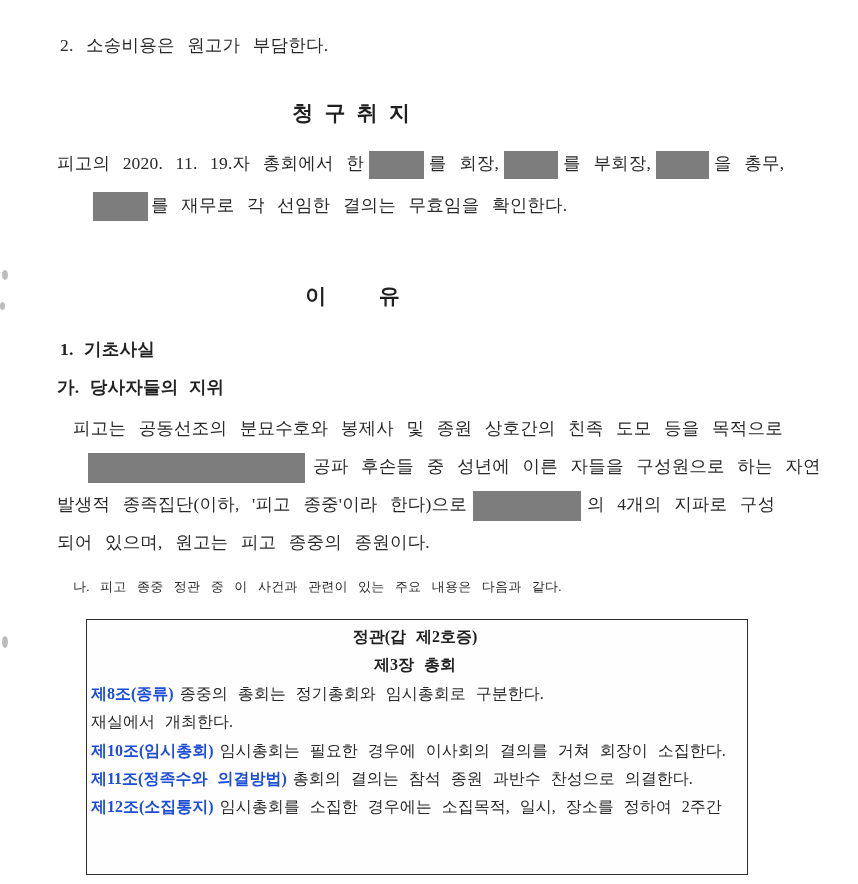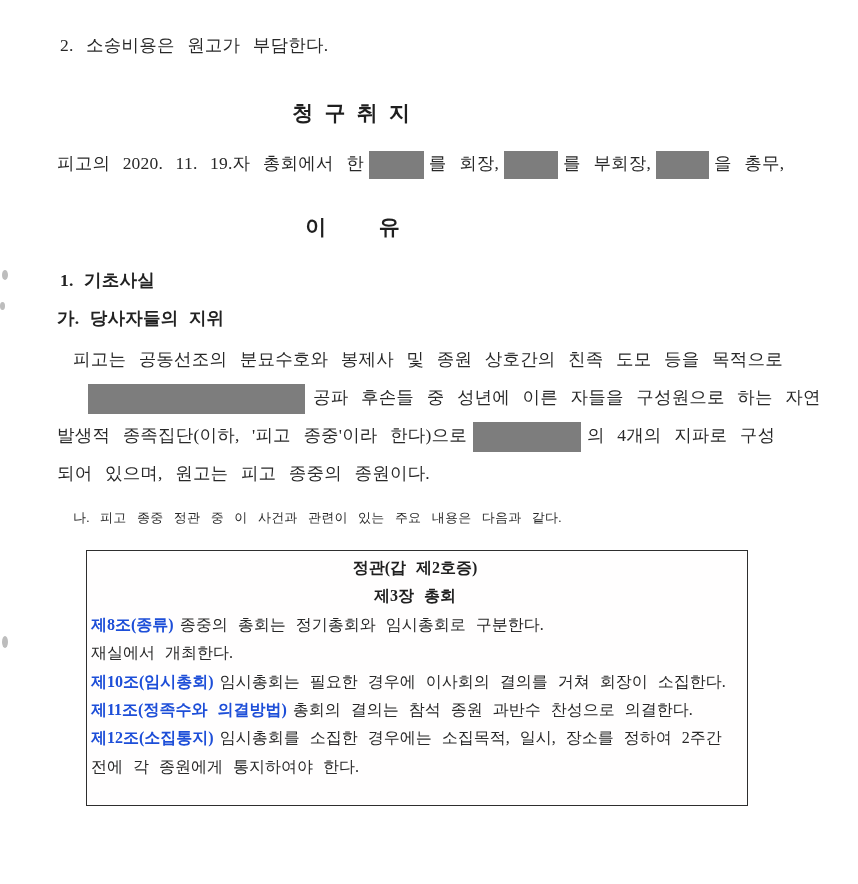--- a/index.html
+++ b/index.html
@@ -30,21 +30,21 @@
     font-weight:bold;
     text-align:center;
     line-height:34px;
     letter-spacing:3px;
     white-space:pre;
     color:#1f1f1f;
   }
   .claim-title { margin-top:32px; }
   .claim-l1 { margin-top:12px; line-height:42px; }
   .claim-l2 { line-height:42px; }
-  .reasons-title { margin-top:26px; letter-spacing:0; }
+  .reasons-title { margin-top:53px; letter-spacing:0; }
   .sec-heading {
     font-size:17.5px; font-weight:bold; line-height:36px;
     letter-spacing:0.2px; word-spacing:6px; white-space:nowrap; color:#222;
   }
   .sec1 { margin-top:18px; margin-left:3px; }
   .sec1a { margin-top:2px; }
   .p-l1 { margin-top:4px; text-indent:16px;text-align:center; }
   .sec1b { margin-top:8px; margin-left:16px; font-size:13px; line-height:36px;
            letter-spacing:0.2px; word-spacing:7px; white-space:nowrap; }
   .redact {
@@ -93,20 +93,23 @@
   <div class="speck speck3"></div>
 
   <div class="line cost-line">2. 소송비용은 원고가 부담한다.</div>
 
   <div class="center-title claim-title">청 구 취 지</div>
 
   <div class="line claim-l1">
     <span>피고의 2020. 11. 19.자 총회에서 한</span><span class="redact r-c1"></span><span>를 회장,</span><span class="redact r-c2"></span><span>를 부회장,</span><span class="redact r-c3"></span><span>을 총무,</span>
   </div>
 
+  <div class="line claim-l2">
+    <span class="redact r-c4"></span><span>를 재무로 각 선임한 결의는 무효임을 확인한다.</span>
+  </div>
 
   <div class="center-title reasons-title">이          유</div>
 
   <div class="sec-heading sec1">1. 기초사실</div>
 
   <div class="sec-heading sec1a">가. 당사자들의 지위</div>
 
   <div class="line p-l1">피고는 공동선조의 분묘수호와 봉제사 및 종원 상호간의 친족 도모 등을 목적으로</div>
 
   <div class="line">
@@ -130,16 +133,15 @@
     <div class="box-line">재실에서 개최한다.</div>
     <div class="box-line">
       <span class="art-label">제10조(임시총회)</span><span>임시총회는 필요한 경우에 이사회의 결의를 거쳐 회장이 소집한다.</span>
     </div>
     <div class="box-line">
       <span class="art-label">제11조(정족수와 의결방법)</span><span>총회의 결의는 참석 종원 과반수 찬성으로 의결한다.</span>
     </div>
     <div class="box-line">
       <span class="art-label">제12조(소집통지)</span><span>임시총회를 소집한 경우에는 소집목적, 일시, 장소를 정하여 2주간</span>
     </div>
-    <div class="box-line">전에 각 종원에게 통지하여야 한다.</div>
   </div>
 
 </div>
 
 </body></html>

